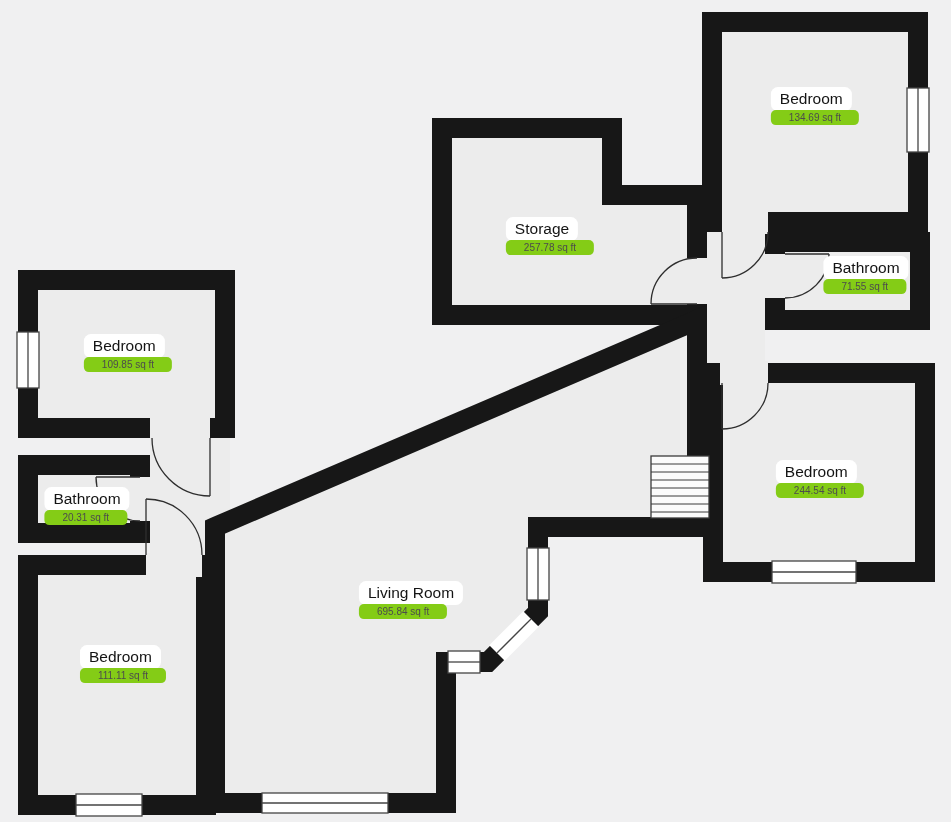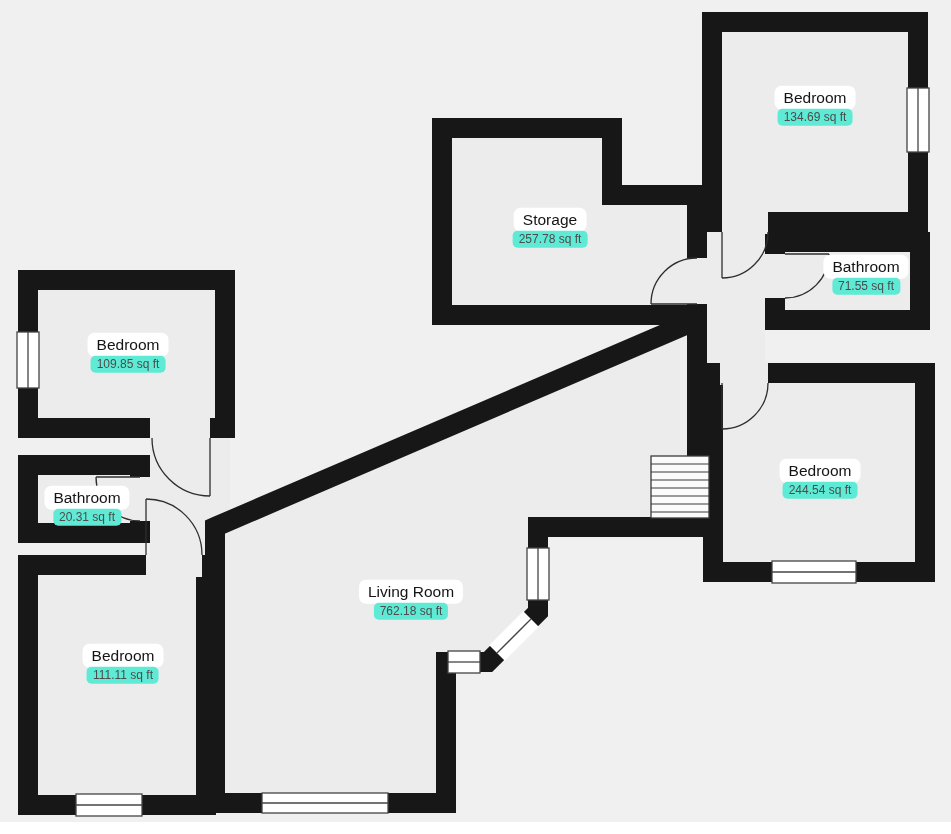--- a/index.html
+++ b/index.html
@@ -12,38 +12,38 @@
     overflow: hidden;
   }
   .floorplan-stage svg { position:absolute; left:0; top:0; }
   .footer-strip {
     position:absolute; left:0; bottom:0; width:100%; height:12px;
     background:#ffffff;
   }
   .label {
     position:absolute;
     transform: translate(-50%, -50%);
-    display:flex; flex-direction:column; align-items:center;
+    display:flex; flex-direction:column; align-items:flex-start;
     pointer-events:none;
   }
   .room-name {
     background:#ffffff;
     padding:3px 9px;
     border-radius:7px;
     font-size:15.5px;
     font-weight:500;
     color:#141414;
     white-space:nowrap;
     line-height:1.15;
   }
   .room-area {
-    background:#5eead4;
-    padding:1px 6px;
+    background:#84cc16;
+    padding:1px 18px;
     border-radius:5px;
-    font-size:12px;
+    font-size:10px;
     color:#4c4c4c;
     white-space:nowrap;
     margin-top:-1px;
     line-height:1.3;
   }
 </style>
 </head>
 <body>
 
 <div class="floorplan-stage">
@@ -162,21 +162,21 @@
         <path d="M 146 499 A 56 56 0 0 1 202 555"></path>
       </g>
     </g>
   </svg>
 
   <div class="label" style="left:815px; top:106px">
     <span class="room-name">Bedroom</span>
     <span class="room-area">134.69 sq ft</span>
   </div>
 
-  <div class="label" style="left:550px; top:228px">
+  <div class="label" style="left:550px; top:236px">
     <span class="room-name">Storage</span>
     <span class="room-area">257.78 sq ft</span>
   </div>
 
   <div class="label" style="left:866px; top:275px">
     <span class="room-name">Bathroom</span>
     <span class="room-area">71.55 sq ft</span>
   </div>
 
   <div class="label" style="left:820px; top:479px">
@@ -194,17 +194,17 @@
     <span class="room-area">20.31 sq ft</span>
   </div>
 
   <div class="label" style="left:123px; top:664px">
     <span class="room-name">Bedroom</span>
     <span class="room-area">111.11 sq ft</span>
   </div>
 
   <div class="label" style="left:411px; top:600px">
     <span class="room-name">Living Room</span>
-    <span class="room-area">762.18 sq ft</span>
+    <span class="room-area">695.84 sq ft</span>
   </div>
 
   <div class="footer-strip"></div>
 </div>
 
 </body></html>

